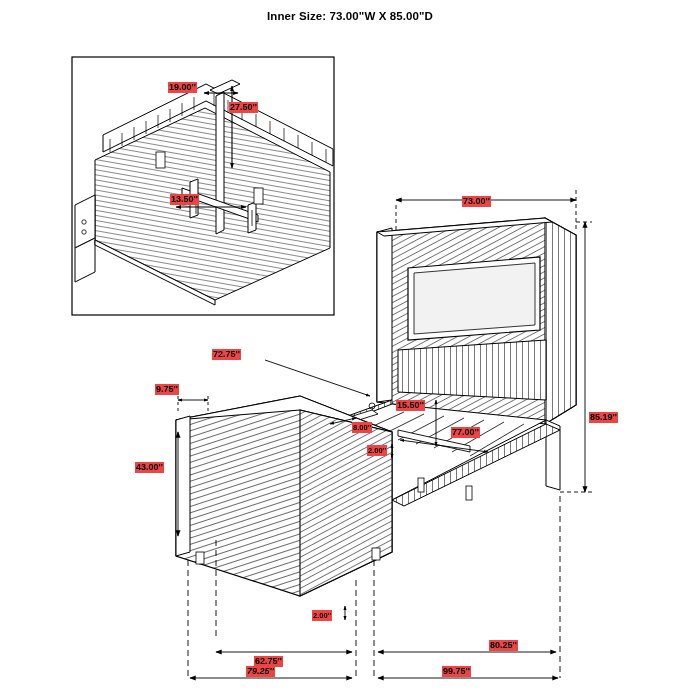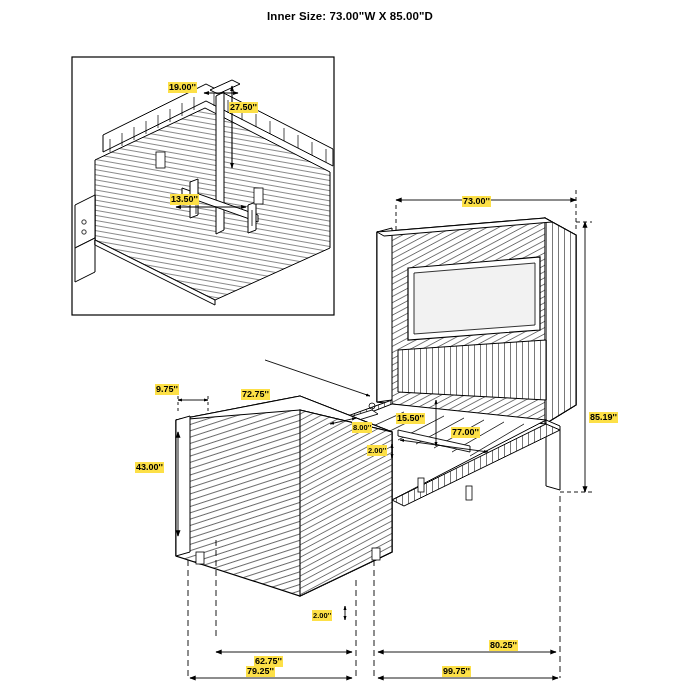--- a/index.html
+++ b/index.html
@@ -36,21 +36,21 @@
     left: 0;
     width: 700px;
     height: 700px;
   }
   .dimlabel {
     position: absolute;
     font-size: 9px;
     font-weight: bold;
     color: #000;
     white-space: nowrap;
-    background: #fde047;
+    background: #ef4444;
     padding: 0 1px;
     line-height: 11px;
   }
   .tiny {
     font-size: 7.5px;
   }
 </style>
 </head>
 <body>
 
@@ -243,26 +243,26 @@
       </g>
     </g>
   </svg>
 
   <div class="dimlabel" style="left:168px; top:82px;">19.00''</div>
   <div class="dimlabel" style="left:229px; top:102px;">27.50''</div>
   <div class="dimlabel" style="left:170px; top:194px;">13.50''</div>
 
   <div class="dimlabel" style="left:462px; top:196px;">73.00''</div>
   <div class="dimlabel" style="left:589px; top:412px;">85.19''</div>
-  <div class="dimlabel" style="left:241px; top:349px;margin-top:40px;">72.75''</div>
+  <div class="dimlabel" style="left:212px; top:349px;">72.75''</div>
   <div class="dimlabel" style="left:155px; top:384px;">9.75''</div>
   <div class="dimlabel" style="left:135px; top:462px;">43.00''</div>
-  <div class="dimlabel" style="left:396px; top:413px;">15.50''</div>
+  <div class="dimlabel" style="left:396px; top:400px;">15.50''</div>
   <div class="dimlabel" style="left:451px; top:427px;">77.00''</div>
   <div class="dimlabel tiny" style="left:315px; top:422px;margin-left:37px;">8.00''</div>
   <div class="dimlabel tiny" style="left:367px; top:445px;">2.00''</div>
   <div class="dimlabel tiny" style="left:312px; top:610px;">2.00''</div>
   <div class="dimlabel" style="left:254px; top:656px;">62.75''</div>
   <div class="dimlabel" style="left:442px; top:640px;margin-left:47px;">80.25''</div>
-  <div class="dimlabel" style="left:246px; top:666px;">79.25''</div>
+  <div class="dimlabel" style="left:246px; top:666px;font-style:italic;">79.25''</div>
   <div class="dimlabel" style="left:442px; top:666px;">99.75''</div>
 
 </div>
 
 </body></html>

